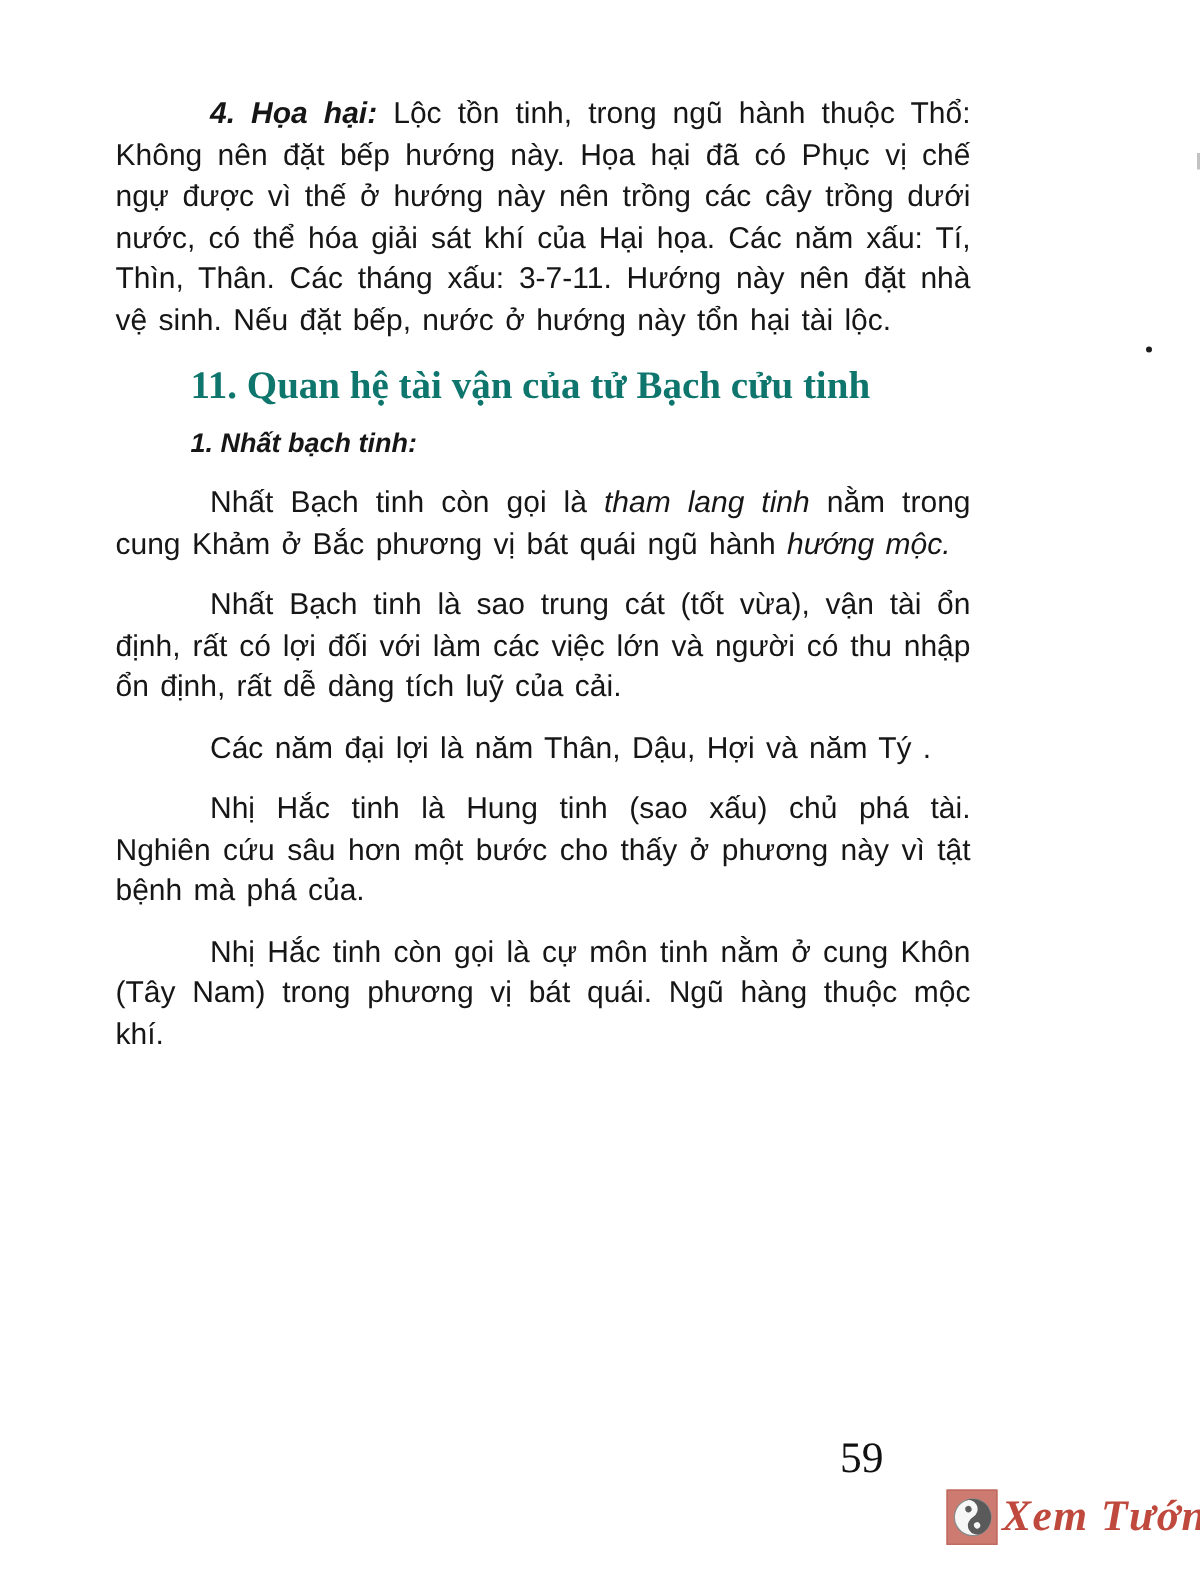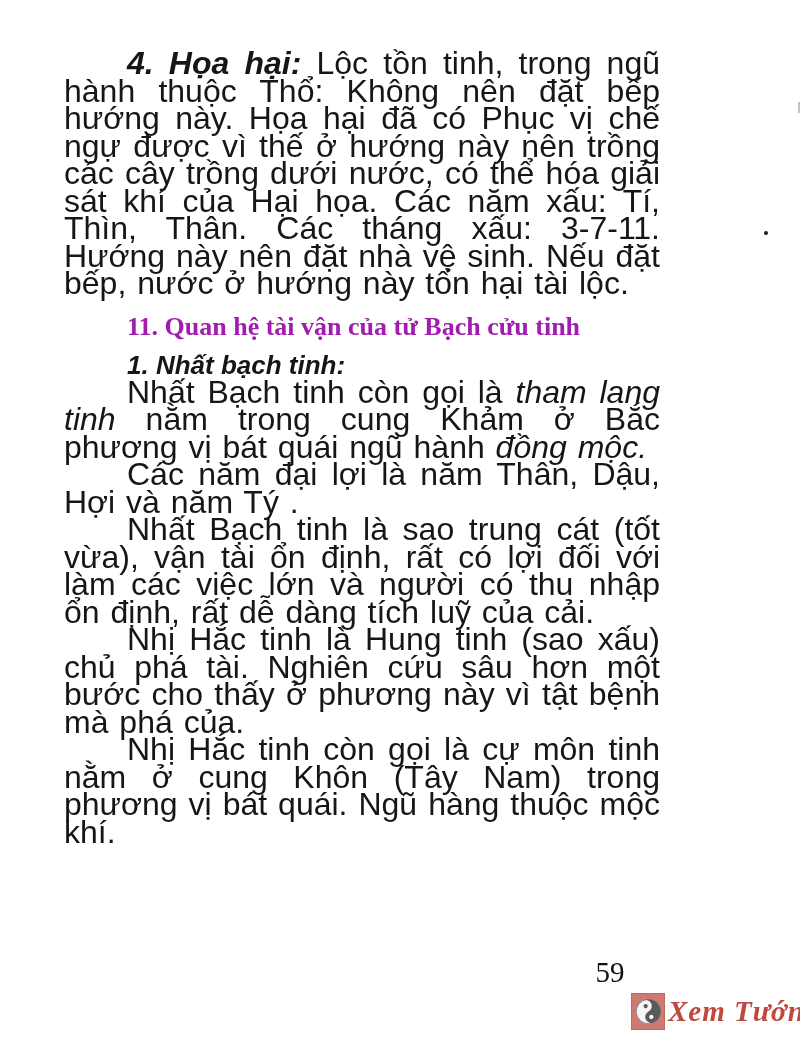--- a/index.html
+++ b/index.html
@@ -2,36 +2,36 @@
 <html><head>
 <meta charset="utf-8">
 <style>
   html,body{margin:0;padding:0;background:#fff;}
   .page{
     position:relative;width:800px;height:1048px;background:#ffffff;
     overflow:hidden;font-family:"Liberation Sans",sans-serif;color:#161616;
   }
   .textblock{position:absolute;left:64px;top:50px;width:596px;}
   .textblock p{
-    margin:0;font-size:32px;line-height:27.5px;
+    margin:13px;font-size:20px;line-height:27.5px;
     text-align:justify;text-indent:63px;word-spacing:2px;
   }
   .lead{font-weight:bold;font-style:italic;}
   .em{font-style:italic;}
   h2.heading{
     margin:14px 0 9px 0;font-family:"Liberation Serif",serif;
     font-size:26px;line-height:30px;font-weight:bold;text-indent:63px;
-    color:#a21caf;
+    color:#0f766e;
   }
   h3.sub{
-    margin:0;font-size:26px;line-height:28px;font-weight:bold;
+    margin:0;font-size:18px;line-height:28px;font-weight:bold;
     font-style:italic;text-indent:63px;color:#161616;
   }
   .pageno{
-    position:absolute;top:956px;left:560px;width:100px;text-align:center;
+    position:absolute;top:956px;left:560px;width:100px;text-align:left;
     font-family:"Liberation Serif",serif;font-size:29px;color:#111;
   }
   .watermark{
     position:absolute;left:631px;top:993px;display:flex;align-items:center;gap:3px;
   }
   .wm-logo{
     width:34px;height:37px;background:#cd7b71;border:1px solid #c06b61;
     box-sizing:border-box;display:flex;align-items:center;justify-content:center;
   }
   .wm-logo svg{display:block;transform:rotate(-28deg);}
@@ -53,24 +53,24 @@
 <div class="page">
 
   <main class="textblock">
 
     <p><span class="lead">4. Họa hại:</span><span> Lộc tồn tinh, trong ngũ hành thuộc Thổ: Không nên đặt bếp hướng này. Họa hại đã có Phục vị chế ngự được vì thế ở hướng này nên trồng các cây trồng dưới nước, có thể hóa giải sát khí của Hại họa. Các năm xấu: Tí, Thìn, Thân. Các tháng xấu: 3-7-11. Hướng này nên đặt nhà vệ sinh. Nếu đặt bếp, nước ở hướng này tổn hại tài lộc.</span></p>
 
     <h2 class="heading">11. Quan hệ tài vận của tử Bạch cửu tinh</h2>
 
     <h3 class="sub">1. Nhất bạch tinh:</h3>
 
-    <p><span>Nhất Bạch tinh còn gọi là </span><span class="em">tham lang tinh</span><span> nằm trong cung Khảm ở Bắc phương vị bát quái ngũ hành </span><span class="em">đồng mộc.</span></p>
+    <p><span>Nhất Bạch tinh còn gọi là </span><span class="em">tham lang tinh</span><span> nằm trong cung Khảm ở Bắc phương vị bát quái ngũ hành </span><span class="em">hướng mộc.</span></p>
 
+    <p>Nhất Bạch tinh là sao trung cát (tốt vừa), vận tài ổn định, rất có lợi đối với làm các việc lớn và người có thu nhập ổn định, rất dễ dàng tích luỹ của cải.</p>
     <p>Các năm đại lợi là năm Thân, Dậu, Hợi và năm Tý .</p>
-    <p>Nhất Bạch tinh là sao trung cát (tốt vừa), vận tài ổn định, rất có lợi đối với làm các việc lớn và người có thu nhập ổn định, rất dễ dàng tích luỹ của cải.</p>
 
 
     <p>Nhị Hắc tinh là Hung tinh (sao xấu) chủ phá tài. Nghiên cứu sâu hơn một bước cho thấy ở phương này vì tật bệnh mà phá của.</p>
     <p>Nhị Hắc tinh còn gọi là cự môn tinh nằm ở cung Khôn (Tây Nam) trong phương vị bát quái. Ngũ hàng thuộc mộc khí.</p>
 
   </main>
 
   <div class="pageno">59</div>
 
   <div class="watermark">

